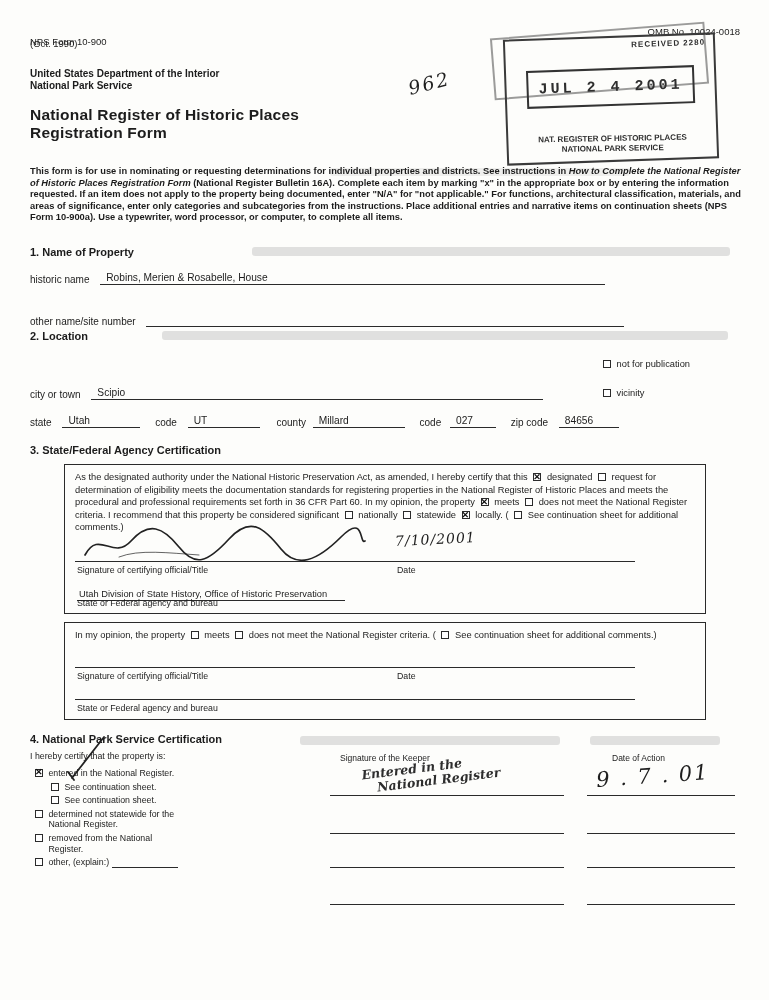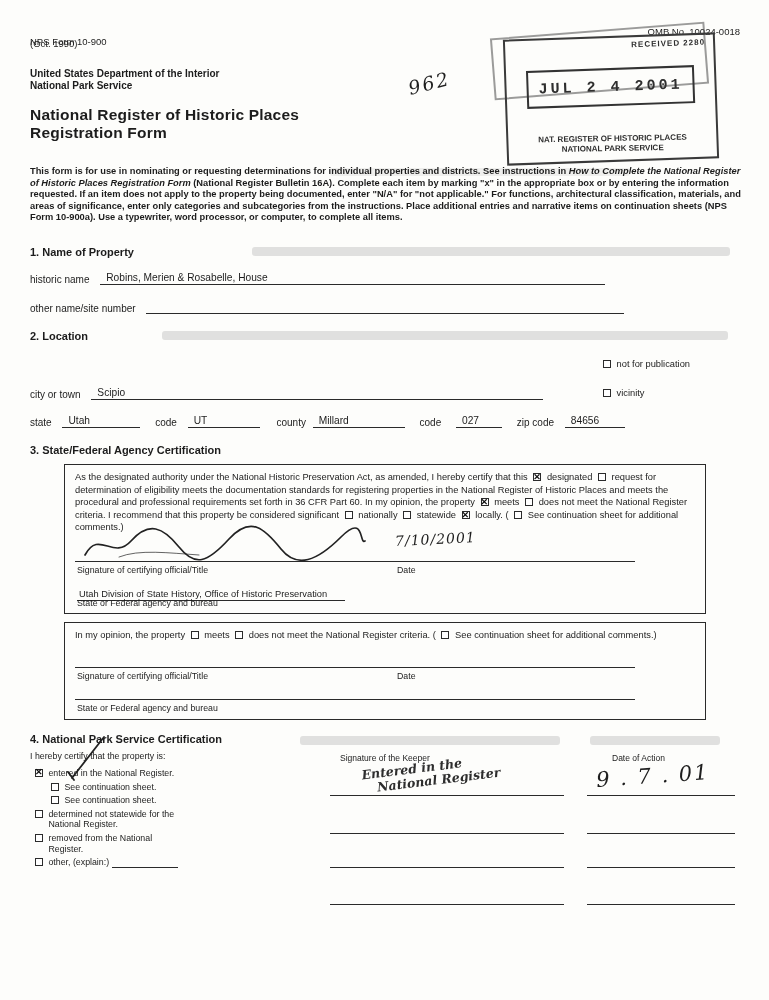--- a/index.html
+++ b/index.html
@@ -99,21 +99,21 @@
 
   <div class="abs sec-heading" style="left:30px; top:246px;">1.  Name of Property</div>
 
   <div class="abs row" style="left:30px; top:272px;">
     <span class="lbl">historic name</span>
     <span class="field" style="width:505px;">
       <span class="val">Robins, Merien &amp; Rosabelle, House</span>
     </span>
   </div>
 
-  <div class="abs row" style="left:30px; top:301px;">
+  <div class="abs row" style="left:30px; top:314px;">
     <span class="lbl">other name/site number</span>
     <span class="field" style="width:478px;">
       <span class="val"></span>
     </span>
   </div>
 
   <div class="abs sec-heading" style="left:30px; top:330px;">2.  Location</div>
 
   <div class="abs cb-group" style="left:600px; top:359px;">
     <span class="cbx"></span>
@@ -138,21 +138,21 @@
     </span>
     <span class="lbl" style="margin-left:12px;">code</span>
     <span class="field" style="width:72px;">
       <span class="val">UT</span>
     </span>
     <span class="lbl" style="margin-left:14px;">county</span>
     <span class="field" style="width:92px; margin-left:4px;">
       <span class="val">Millard</span>
     </span>
     <span class="lbl" style="margin-left:12px;">code</span>
-    <span class="field" style="width:46px; margin-left:12px;">
+    <span class="field" style="width:46px; margin-left:6px;">
       <span class="val">027</span>
     </span>
     <span class="lbl" style="margin-left:12px;">zip code</span>
     <span class="field" style="width:60px;">
       <span class="val">84656</span>
     </span>
   </div>
 
   <div class="abs sec-heading" style="left:30px; top:444px;">3.  State/Federal Agency Certification</div>
 

